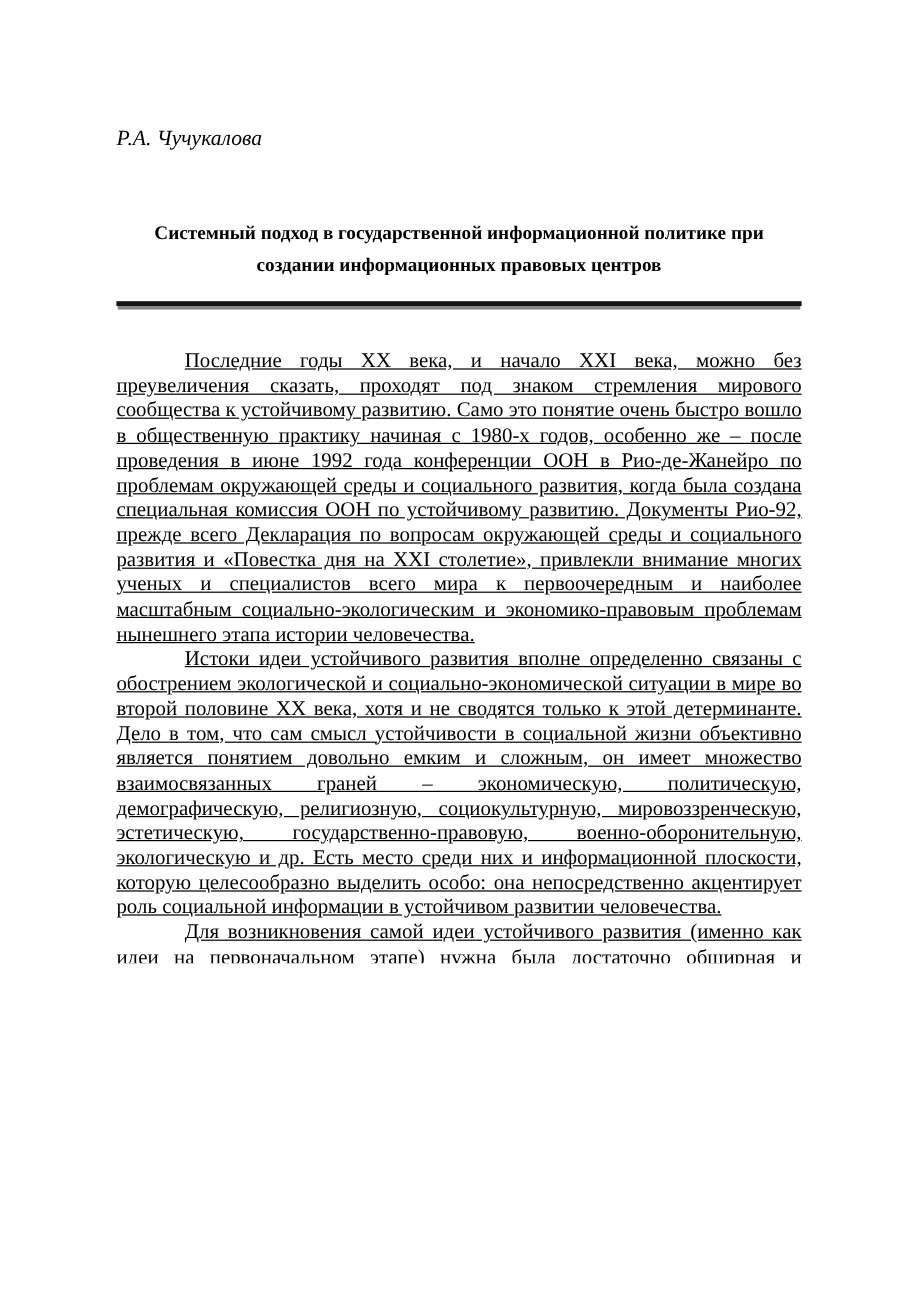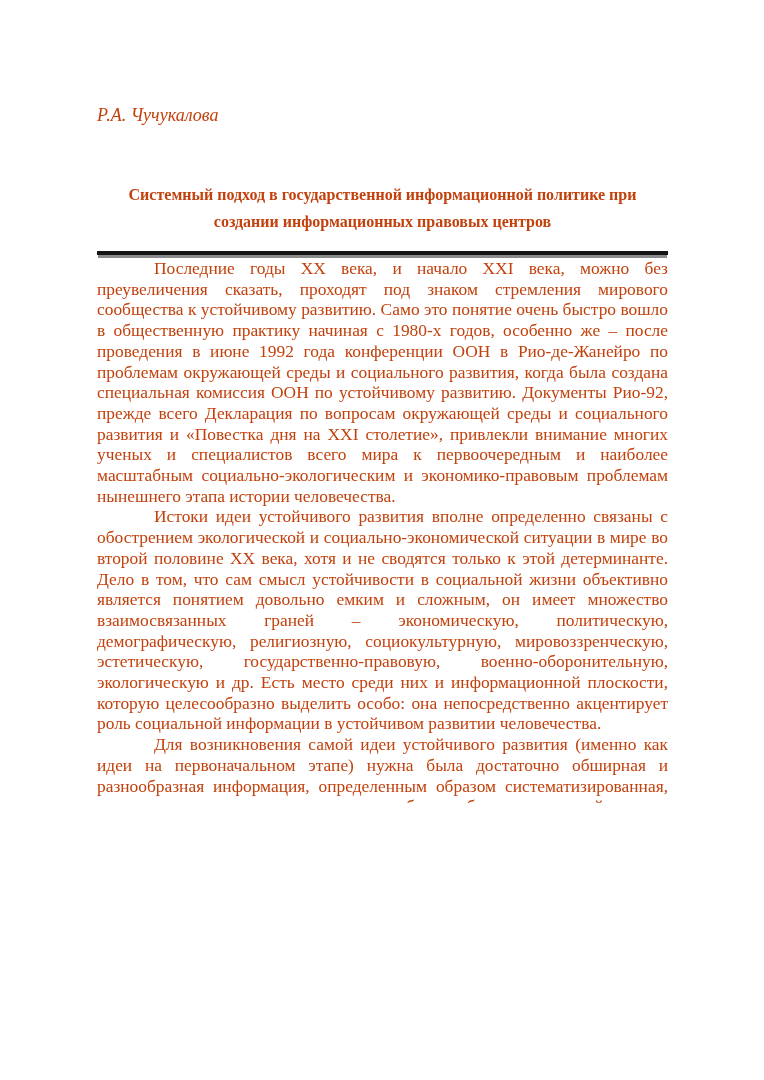--- a/index.html
+++ b/index.html
@@ -6,21 +6,21 @@
     margin: 0;
     padding: 0;
     background: #ffffff;
   }
   .page {
     position: relative;
     width: 764px;
     height: 803px;
     background: #ffffff;
     font-family: "Liberation Serif", "DejaVu Serif", serif;
-    color: #c2410c;
+    color: #000000;
     overflow: hidden;
   }
   .content {
     position: absolute;
     left: 97px;
     width: 571px;
     top: 0;
   }
   .author {
     margin-top: 105px;
@@ -42,23 +42,25 @@
   .rule-top {
     height: 4px;
     background: #141414;
   }
   .rule-shadow {
     height: 3px;
     background: #8a8a8a;
     margin: 0 1px;
   }
   .body-text {
+    margin-top: 32px;
     font-size: 17.4px;
     line-height: 20.7px;
     text-align: justify;
+    text-decoration: underline;
   }
   .body-text p {
     margin: 0;
     text-indent: 57px;
   }
   .page-number {
     position: absolute;
     left: 0;
     width: 100%;
     top: 1002px;

